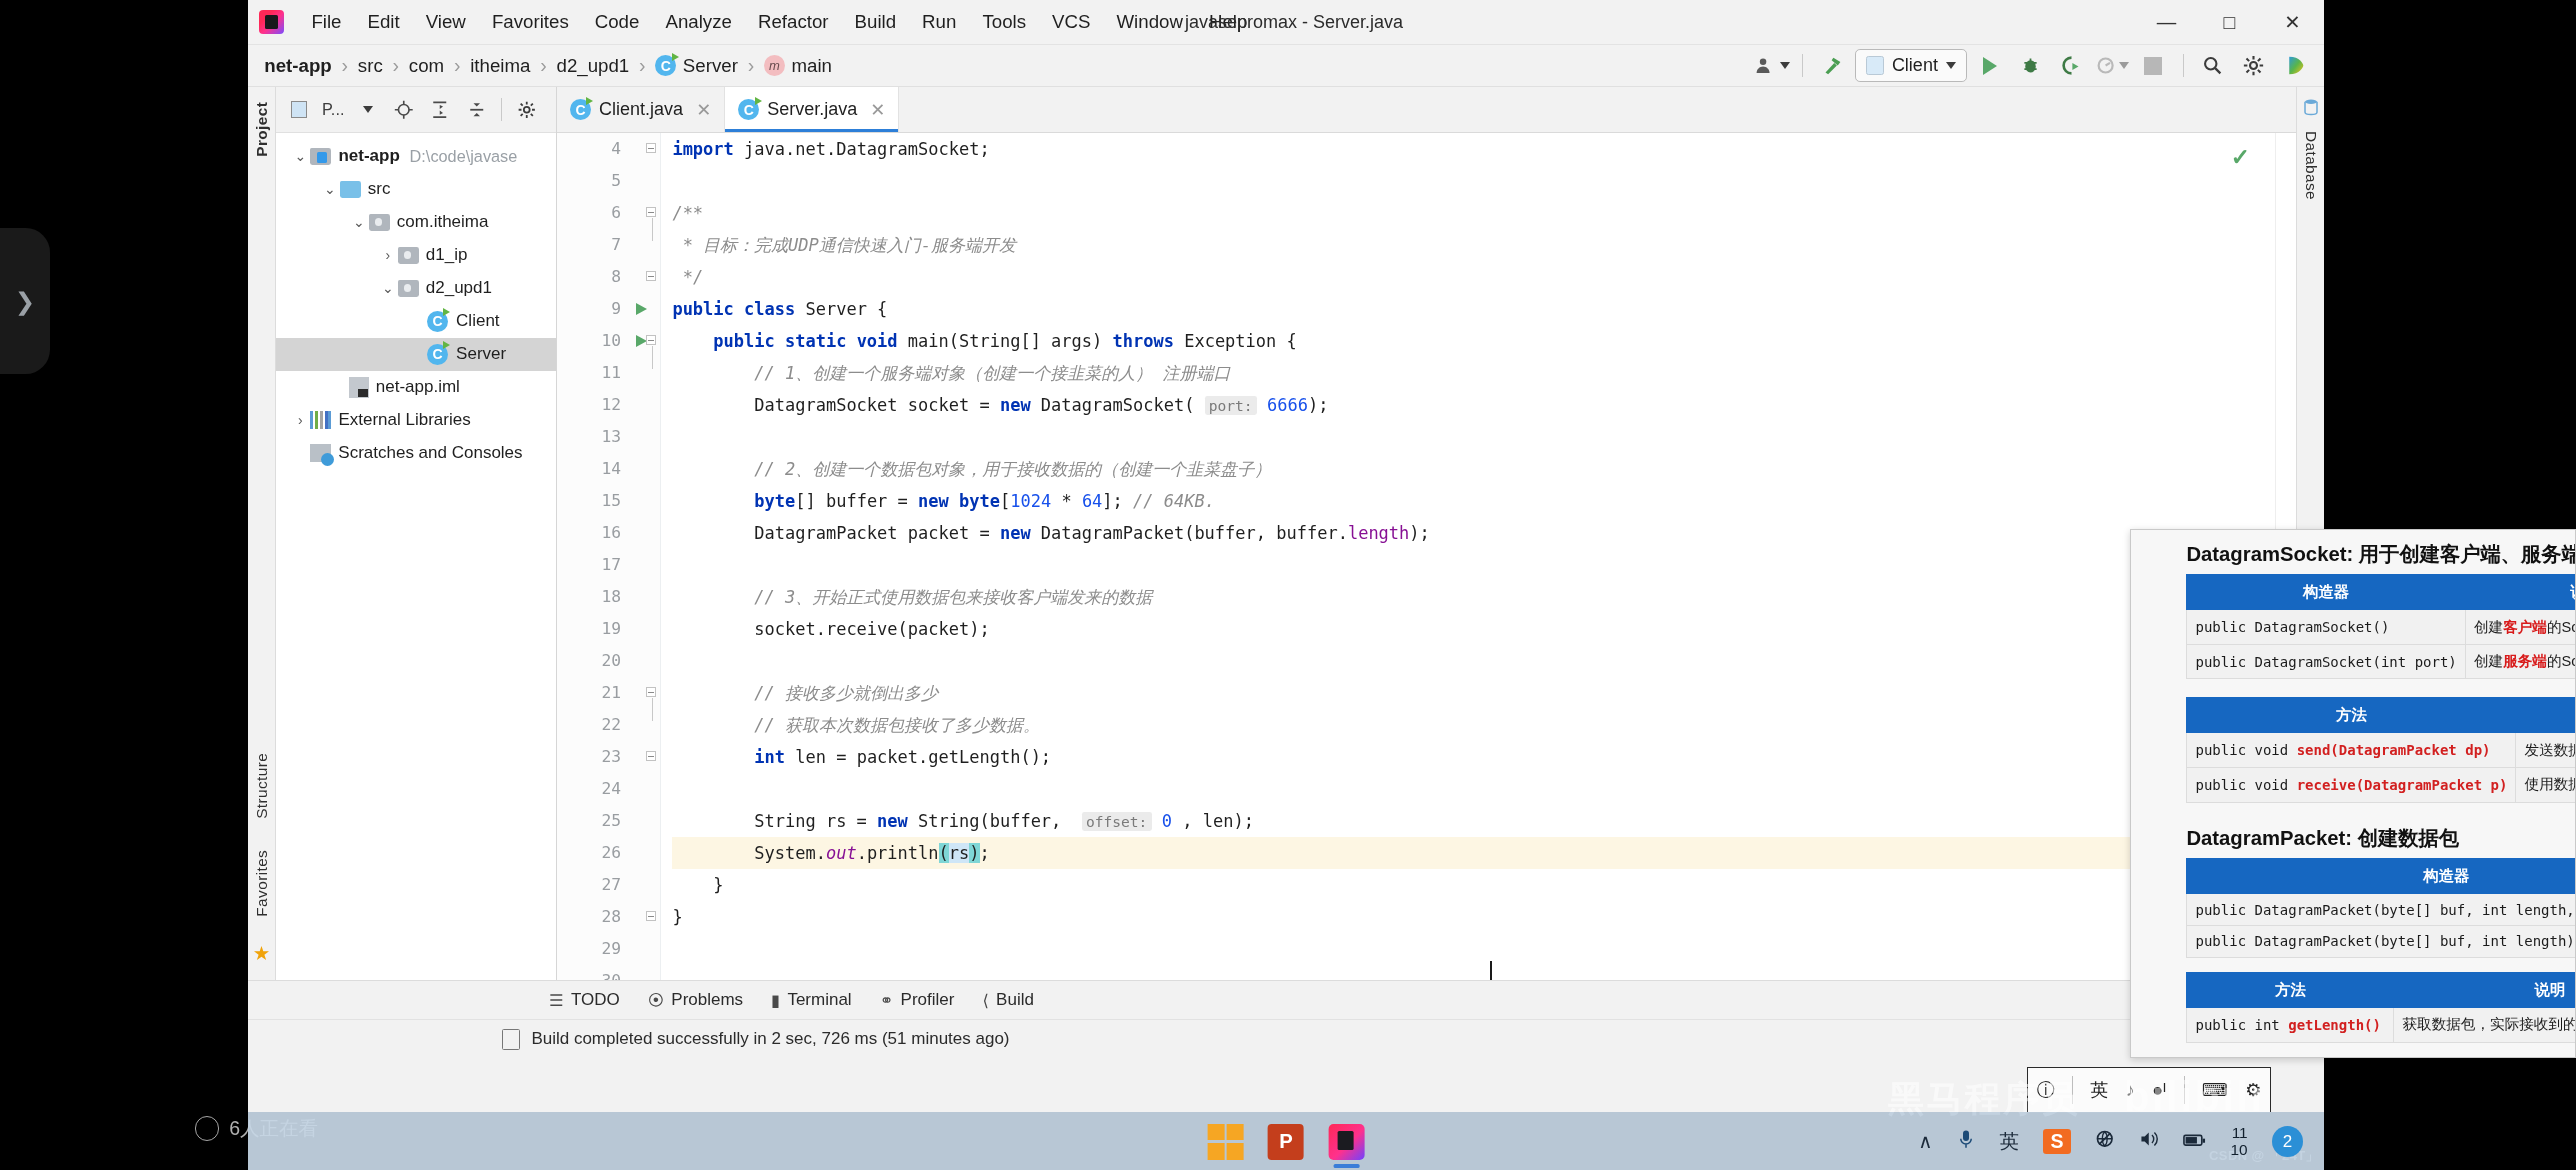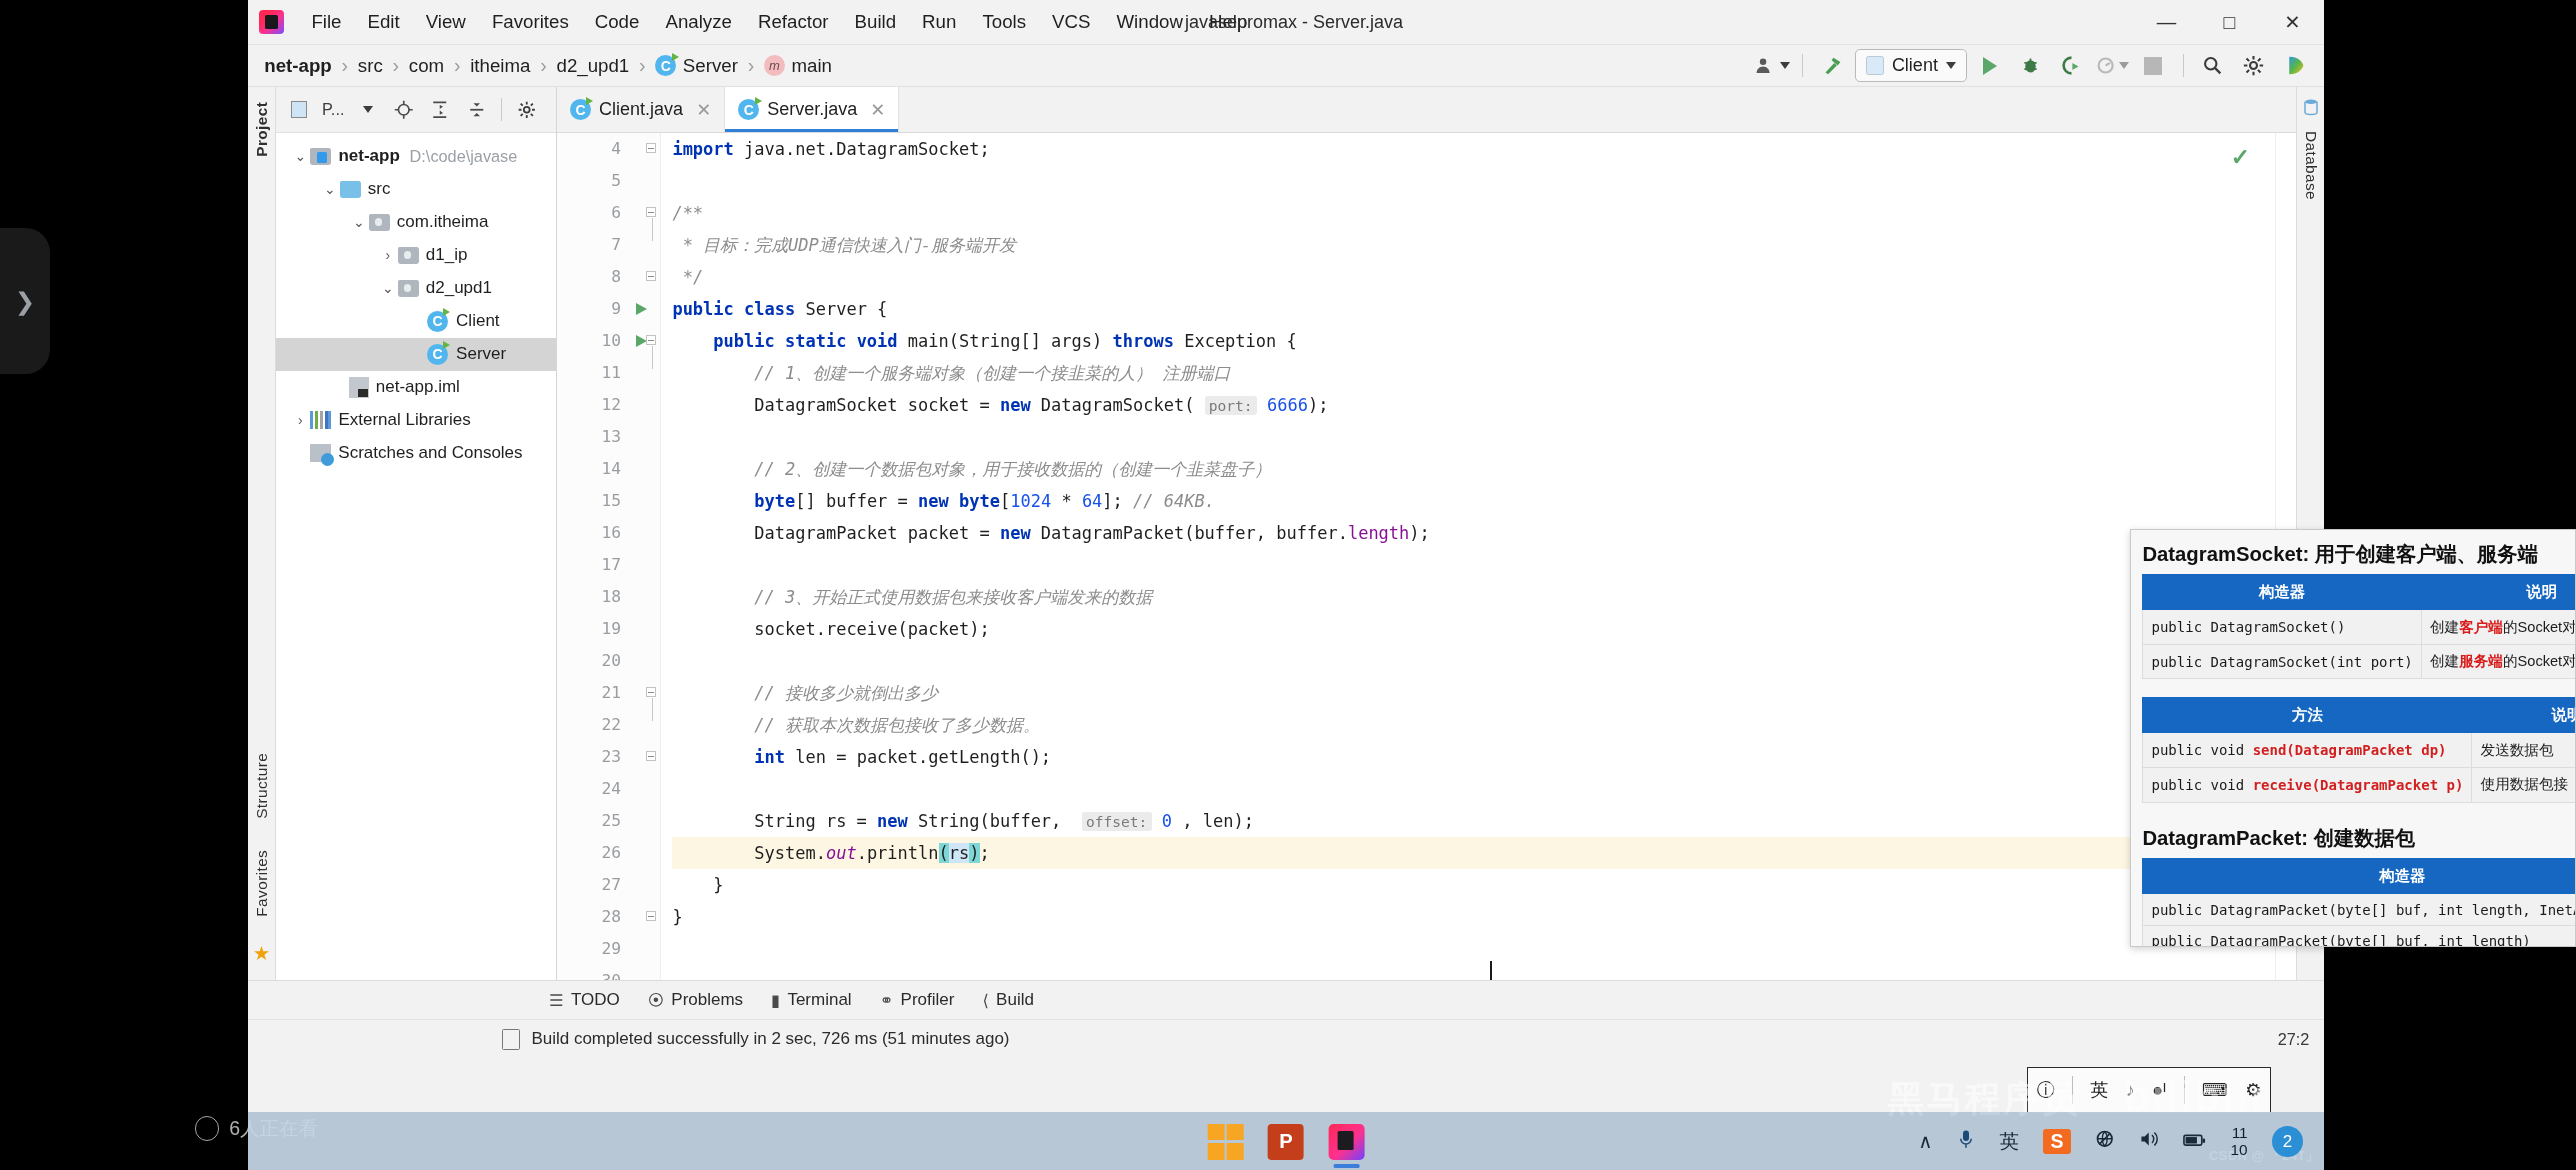--- a/index.html
+++ b/index.html
@@ -206,23 +206,23 @@
 
   #statusbar {
     height: 39px; background: #f2f2f2; display: flex; align-items: center;
     padding-left: 254px; border-top: 0.8px solid #e2e2e2; font-size: 17px; color: #2b2b2b; gap: 11.4px; text-align: center;
   }
   #status-icon { width: 18px; height: 21px; border: 1.6px solid #777; border-radius: 1.6px; }
   #status-right { margin-left: auto; display: flex; align-items: center; gap: 21px; padding-right: 14.6px; font-size: 16.3px; color: #3a3a3a; }
 
   
   #doc-overlay {
-    position: absolute; left: 1882px; top: 529px; width: 446px; height: 418px;
+    position: absolute; left: 1882px; top: 529px; width: 446px; height: 529px;
     background: #f7f7f7; border: 0.8px solid #c9c9c9; overflow: hidden;
-    font-family: "Liberation Sans", sans-serif; box-shadow: 0 1.6px 7.3px rgba(0,0,0,.18);
+    font-family: "Liberation Sans", sans-serif; box-shadow: 0 1.6px 7.3px rgba(0,0,0,.18); padding-left: 44px;
   }
   .doc-h { font-size: 20.3px; font-weight: 700; color: #111; padding: 9.8px 11.4px 6.5px 11.4px; white-space: nowrap; }
   .doc-table { width: 520px; margin: 0 0 8.1px 11.4px; border-collapse: collapse; font-family: "DejaVu Sans Mono", monospace; }
   .doc-table th {
     background: #1667c1; color: #fff; font-size: 15.4px; font-family: "Liberation Sans", sans-serif;
     padding: 6.5px 4.9px; border: 0.8px solid #1667c1; font-weight: 700;
   }
   .doc-table td {
     background: #f1f1f1; color: #1b1b1b; font-size: 14px; padding: 7.3px 8.1px; border: 0.8px solid #dcdcdc; white-space: nowrap; margin-top: 37px;
   }

